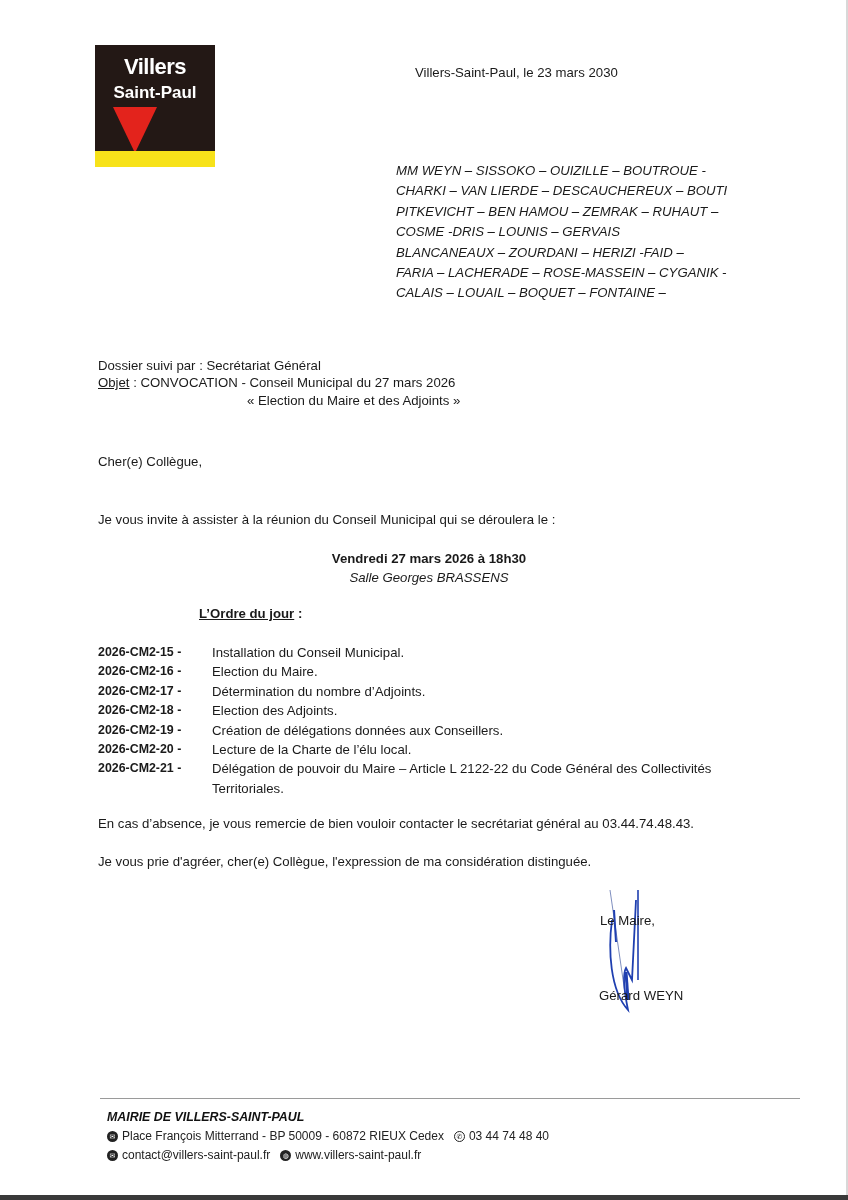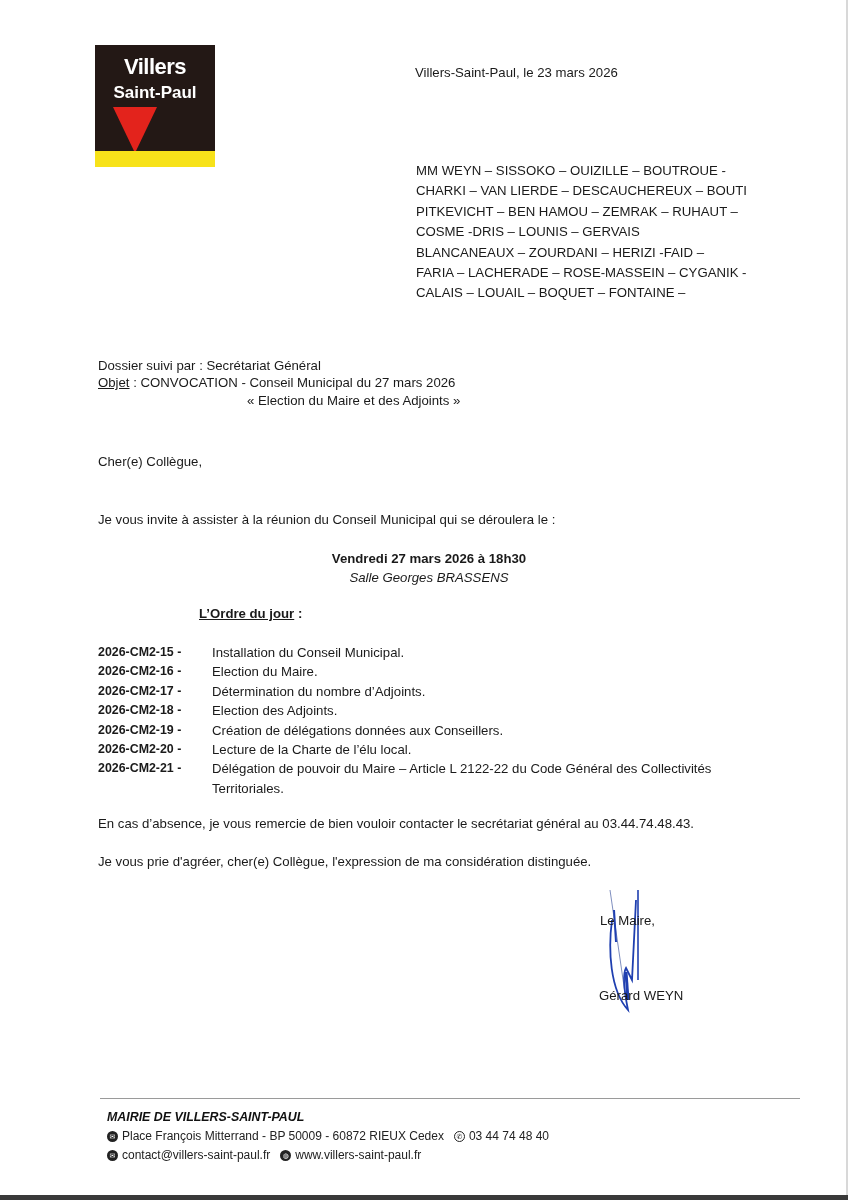--- a/index.html
+++ b/index.html
@@ -13,21 +13,21 @@
   .edge-bottom { position:absolute; left:0; bottom:0; width:848px; height:5px; background:#3a3a3a; }
 
   
   .logo { left:95px; top:45px; width:120px; height:122px; background:#231815; }
   .logo .l1 { position:absolute; left:0; width:120px; top:6px; text-align:center; color:#fff; font-weight:bold; font-size:22px; letter-spacing:-0.5px; line-height:32px; }
   .logo .l2 { position:absolute; left:0; width:120px; top:38px; text-align:center; color:#fff; font-weight:bold; font-size:17px; line-height:20px; }
   .logo .tri { position:absolute; left:18px; top:62px; width:0; height:0; border-left:22px solid transparent; border-right:22px solid transparent; border-top:46px solid #e3231c; }
   .logo .band { position:absolute; left:0; bottom:0; width:120px; height:16px; background:#f7e21a; }
 
   .date { left:415px; top:65px; }
-  .recipients { left:416px; top:161px; width:380px; line-height:20.4px; }
+  .recipients { left:396px; top:161px; width:380px; line-height:20.4px;font-style:italic; }
 
   .dossier { left:98px; top:357px; line-height:18px; }
   .objet-line { left:98px; top:375px; }
   .objet-label { text-decoration:underline;margin-top:24px; }
   .objet-sub { left:247px; top:393px; }
 
   .salutation { left:98px; top:454px; }
   .intro { left:98px; top:512px; }
 
   .meeting-date { left:0; width:848px; top:551px; text-align:center; font-weight:bold; padding-left:10px; box-sizing:border-box; }
@@ -62,21 +62,21 @@
 <div class="edge-right"></div>
 <div class="edge-bottom"></div>
 
 <div class="abs logo">
   <div class="l1">Villers</div>
   <div class="l2">Saint-Paul</div>
   <div class="tri"></div>
   <div class="band"></div>
 </div>
 
-<div class="abs date">Villers-Saint-Paul, le 23 mars 2026</div>
+<div class="abs date">Villers-Saint-Paul, le 23 mars 2030</div>
 
 <div class="abs recipients">
   <div>MM WEYN – SISSOKO – OUIZILLE – BOUTROUE -</div>
   <div>CHARKI – VAN LIERDE – DESCAUCHEREUX – BOUTI</div>
   <div>PITKEVICHT – BEN HAMOU – ZEMRAK – RUHAUT –</div>
   <div>COSME -DRIS – LOUNIS – GERVAIS</div>
   <div>BLANCANEAUX – ZOURDANI – HERIZI -FAID –</div>
   <div>FARIA – LACHERADE – ROSE-MASSEIN – CYGANIK -</div>
   <div>CALAIS – LOUAIL – BOQUET – FONTAINE –</div>
 </div>

